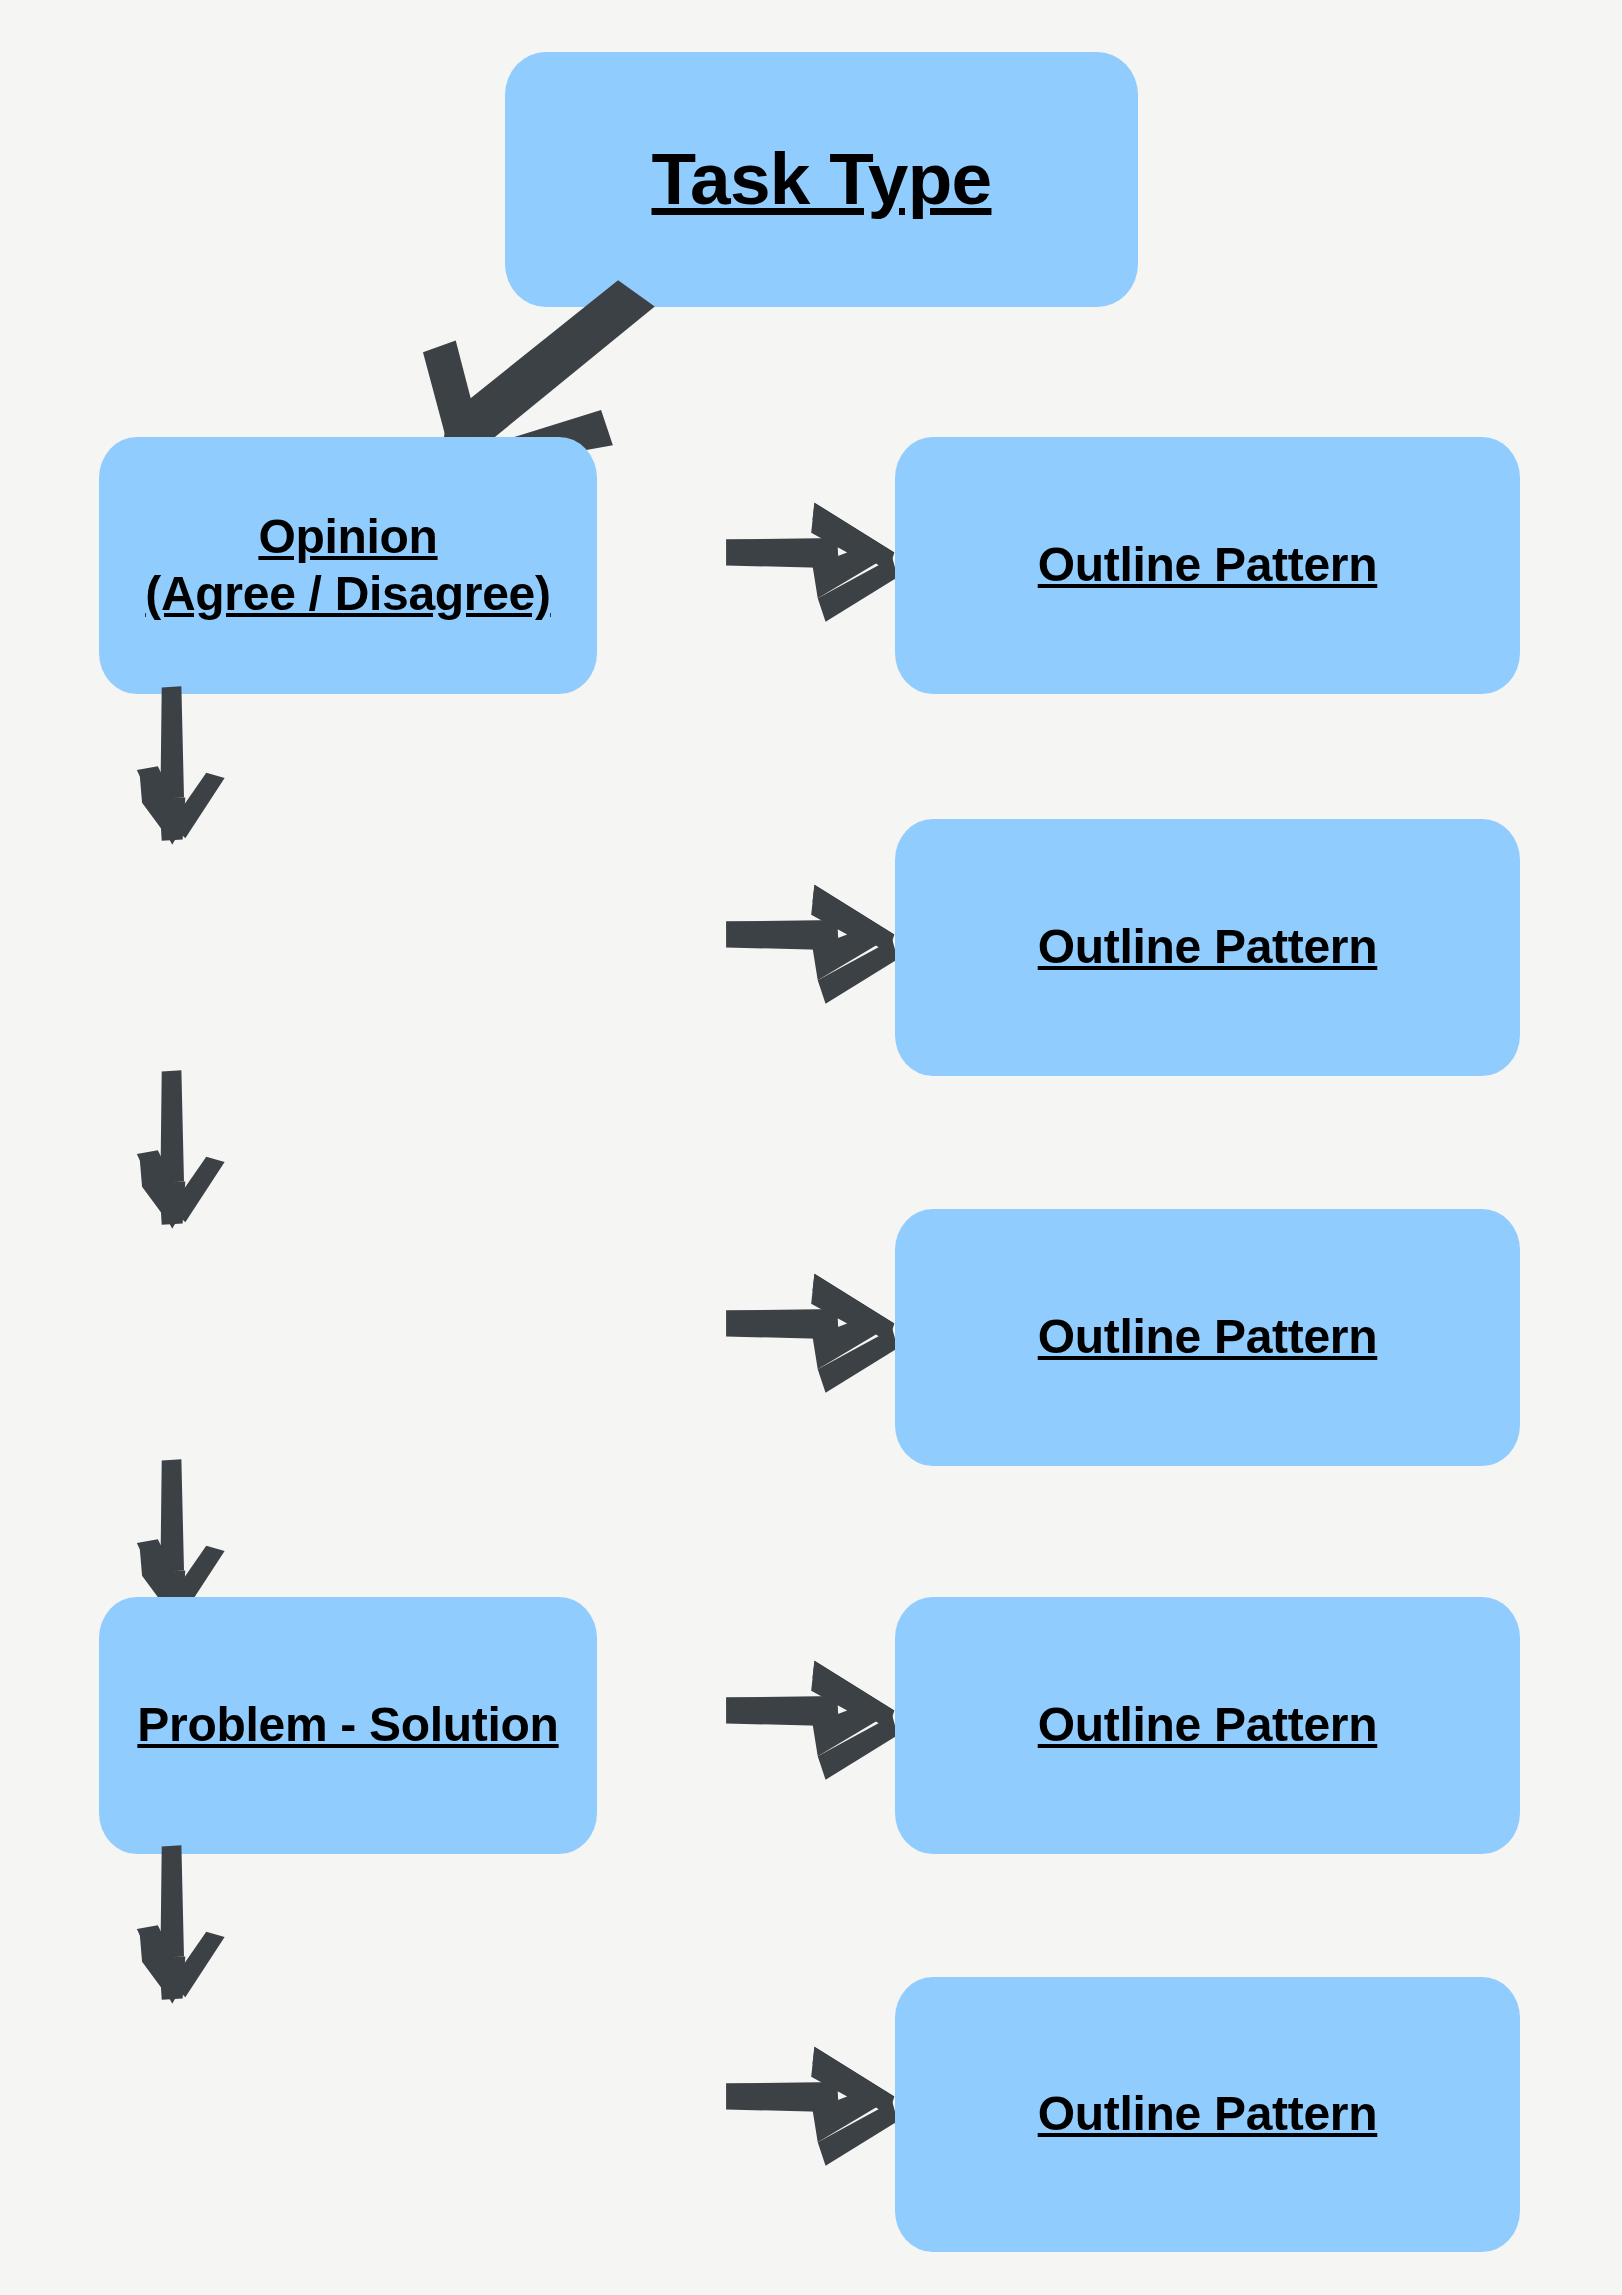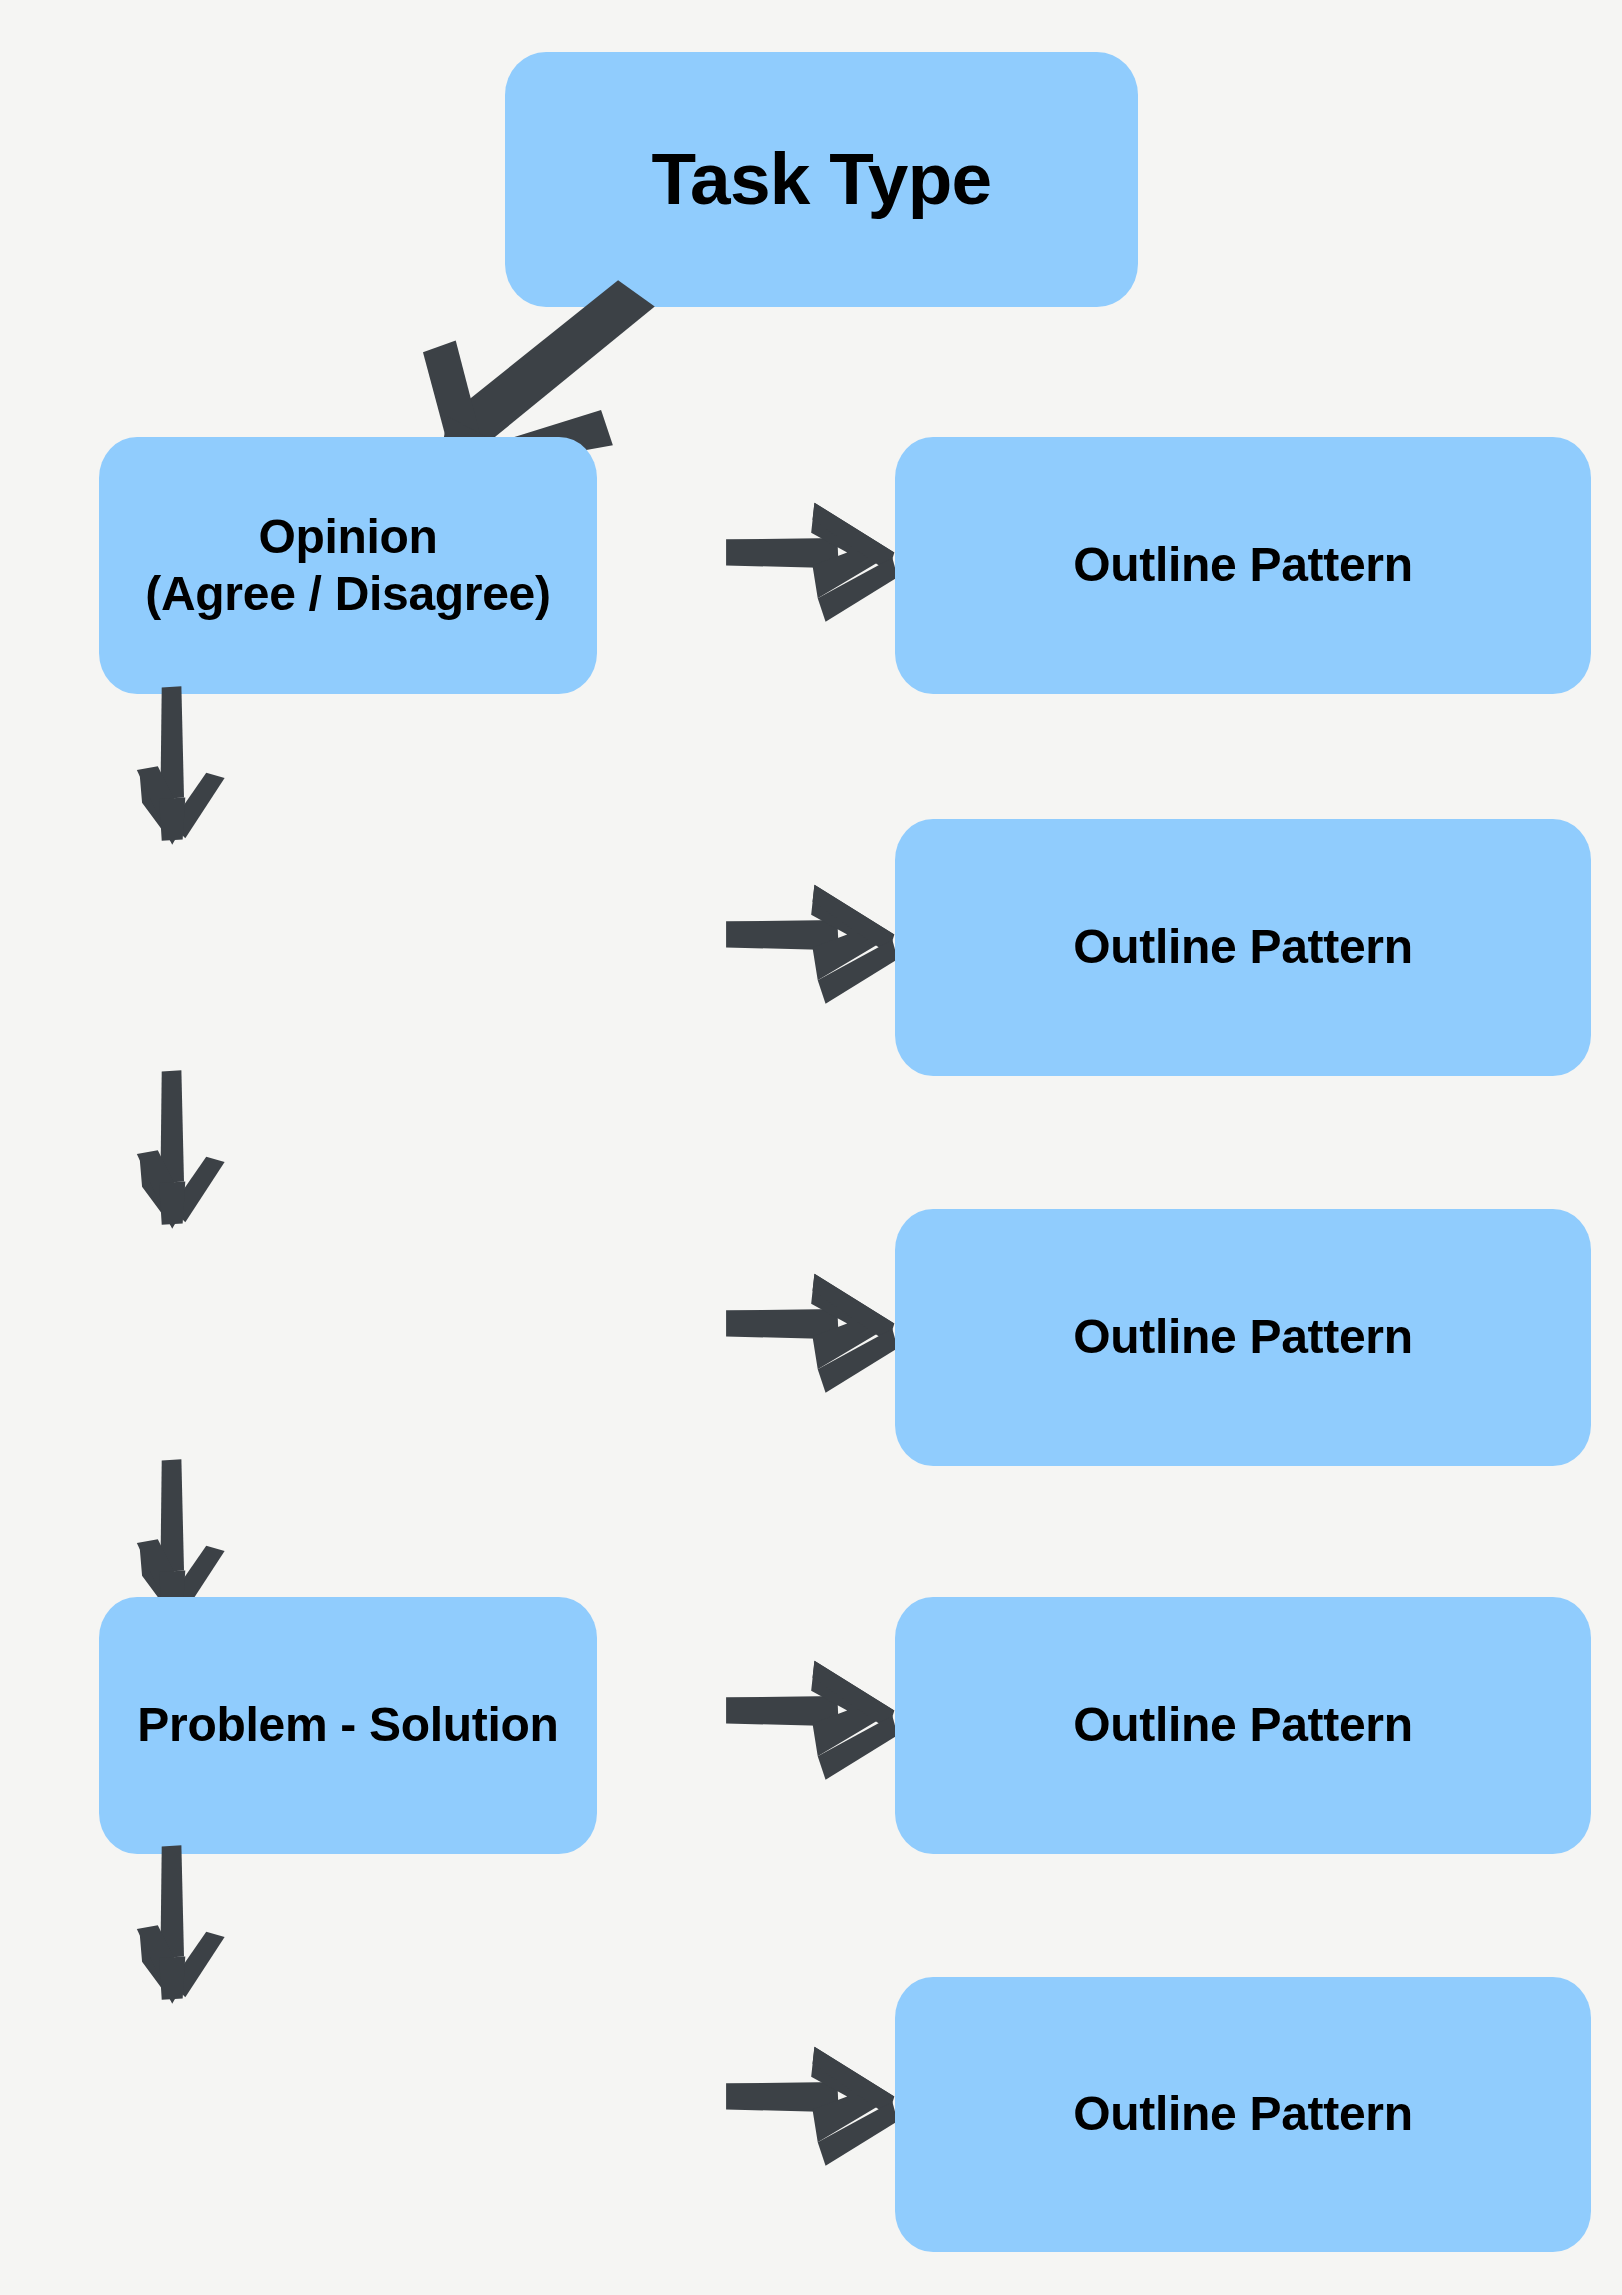--- a/index.html
+++ b/index.html
@@ -29,20 +29,21 @@
     display: flex;
     align-items: center;
     justify-content: center;
     text-align: center;
     box-sizing: border-box;
     color: #000000;
     font-weight: 700;
     line-height: 1.18;
     letter-spacing: -0.3px;
     padding: 0 17px;
+    text-decoration: underline;
   }
 
   .node-title {
     font-size: 73px;
     font-weight: 700;
     letter-spacing: -0.7px;
   }
 
   .node-label {
     font-size: 48px;
@@ -62,21 +63,21 @@
   
   .node-left {
     left: 99px;
     width: 498px;
     height: 257px;
   }
 
   
   .node-right {
     left: 895px;
-    width: 696px;
+    width: 625px;
     height: 257px;
   }
 
   
   .row-1 { top: 437px; }
   .row-2 { top: 819px; }
   .row-3 { top: 1209px; }
   .row-4 { top: 1597px; }
   .row-5 { top: 1977px; }
 

